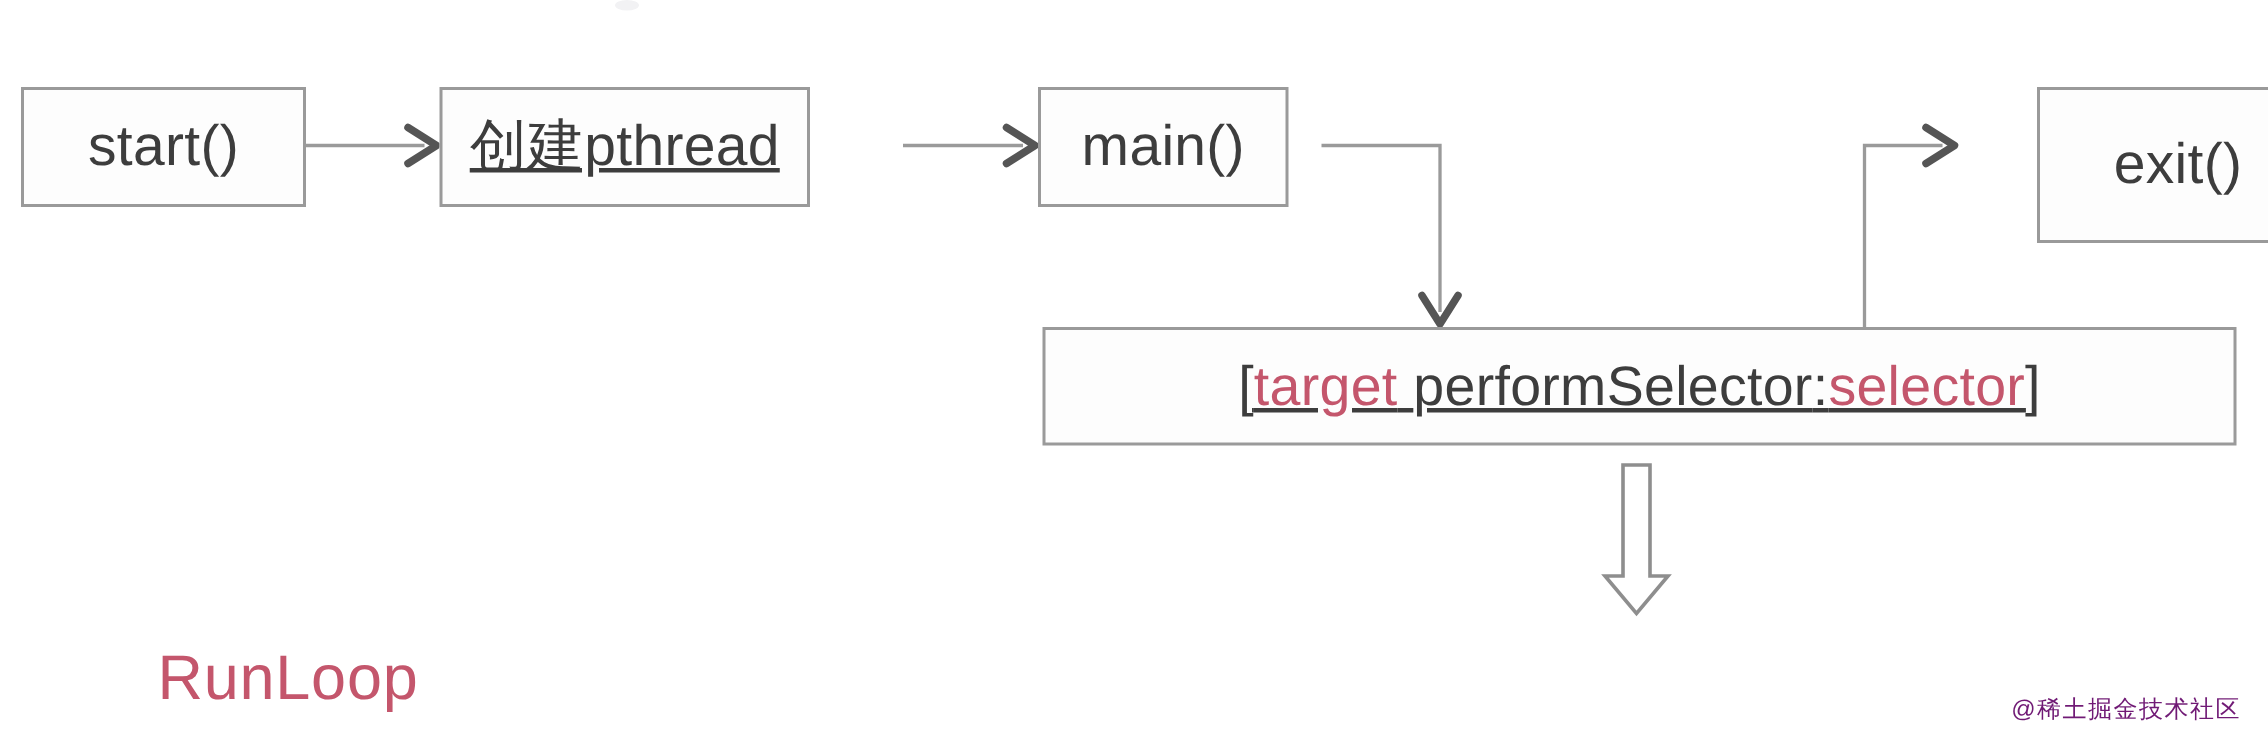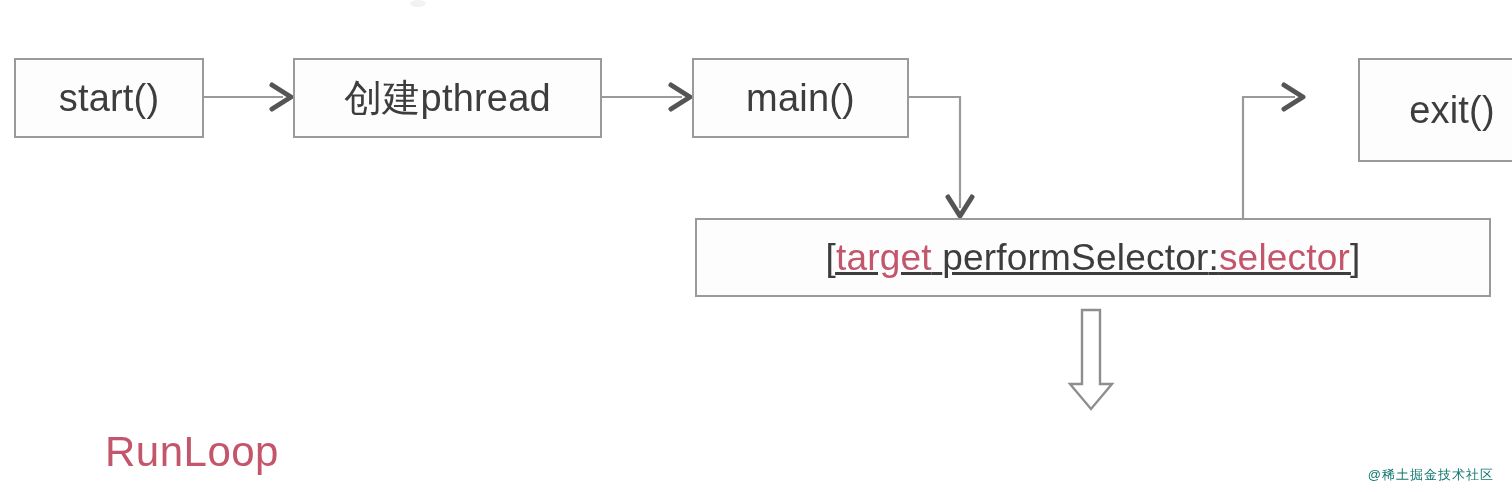--- a/index.html
+++ b/index.html
@@ -27,22 +27,22 @@
     justify-content: center;
     color: #3d3d3d;
     white-space: nowrap;
     letter-spacing: 0.2px;
   }
   .node-label {
     display: inline-block;
     line-height: 1;
   }
   #node-start  { left: 14px;  top: 58px;  width: 190px; height: 80px; font-size: 38px; }
-  #node-create { left: 293px; top: 58px;  width: 309px; height: 80px; font-size: 38px; }
-  #node-main   { left: 692px; top: 58px;  width: 217px; height: 80px; font-size: 38px; }
+  #node-create { left: 293px; top: 58px;  width: 247px; height: 80px; font-size: 38px; text-decoration: underline; }
+  #node-main   { left: 692px; top: 58px;  width: 167px; height: 80px; font-size: 38px; }
   #node-exit   { left: 1358px;top: 58px;  width: 188px; height: 104px; font-size: 38px; }
   #node-perform{ left: 695px; top: 218px; width: 796px; height: 79px; font-size: 37px; text-decoration: underline; }
 
   .code-plain { color: #3d3d3d; }
   .code-accent { color: #c4566c; }
 
   svg.edges {
     position: absolute;
     left: 0;
     top: 0;
@@ -79,22 +79,22 @@
     letter-spacing: 0.5px;
   }
   #runloop-inner {
     position: relative;
     left: -420px;
   }
   #watermark {
     position: absolute;
     right: 18px;
     bottom: 8px;
-    font-size: 13px;
-    color: #0f766e;
+    font-size: 16px;
+    color: #701a75;
     letter-spacing: 1px;
     white-space: nowrap;
     text-align: center;
   }
   #top-speck {
     position: absolute;
     left: 410px;
     top: 0px;
     width: 16px;
     height: 7px;

